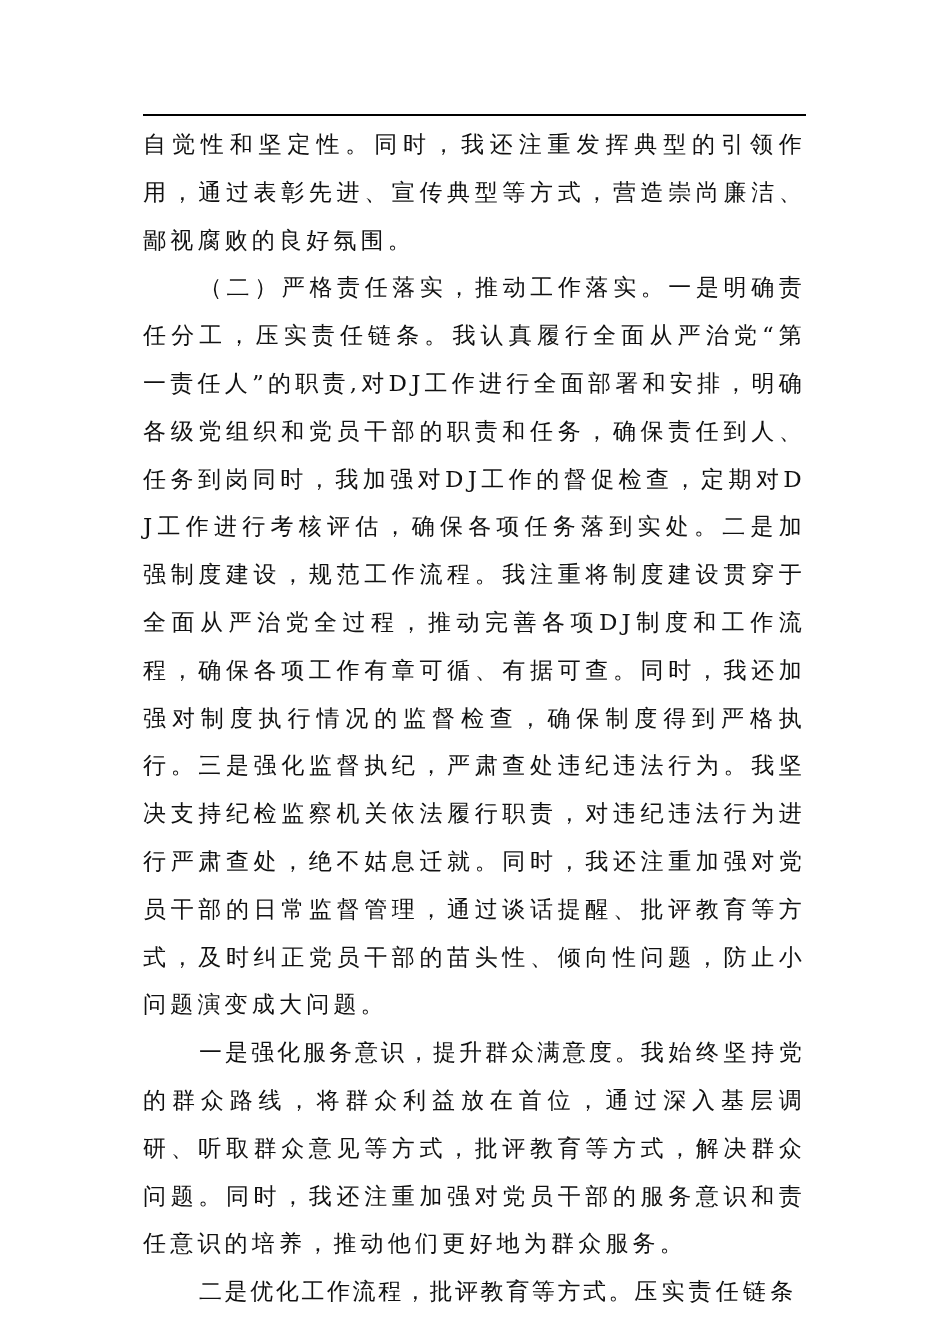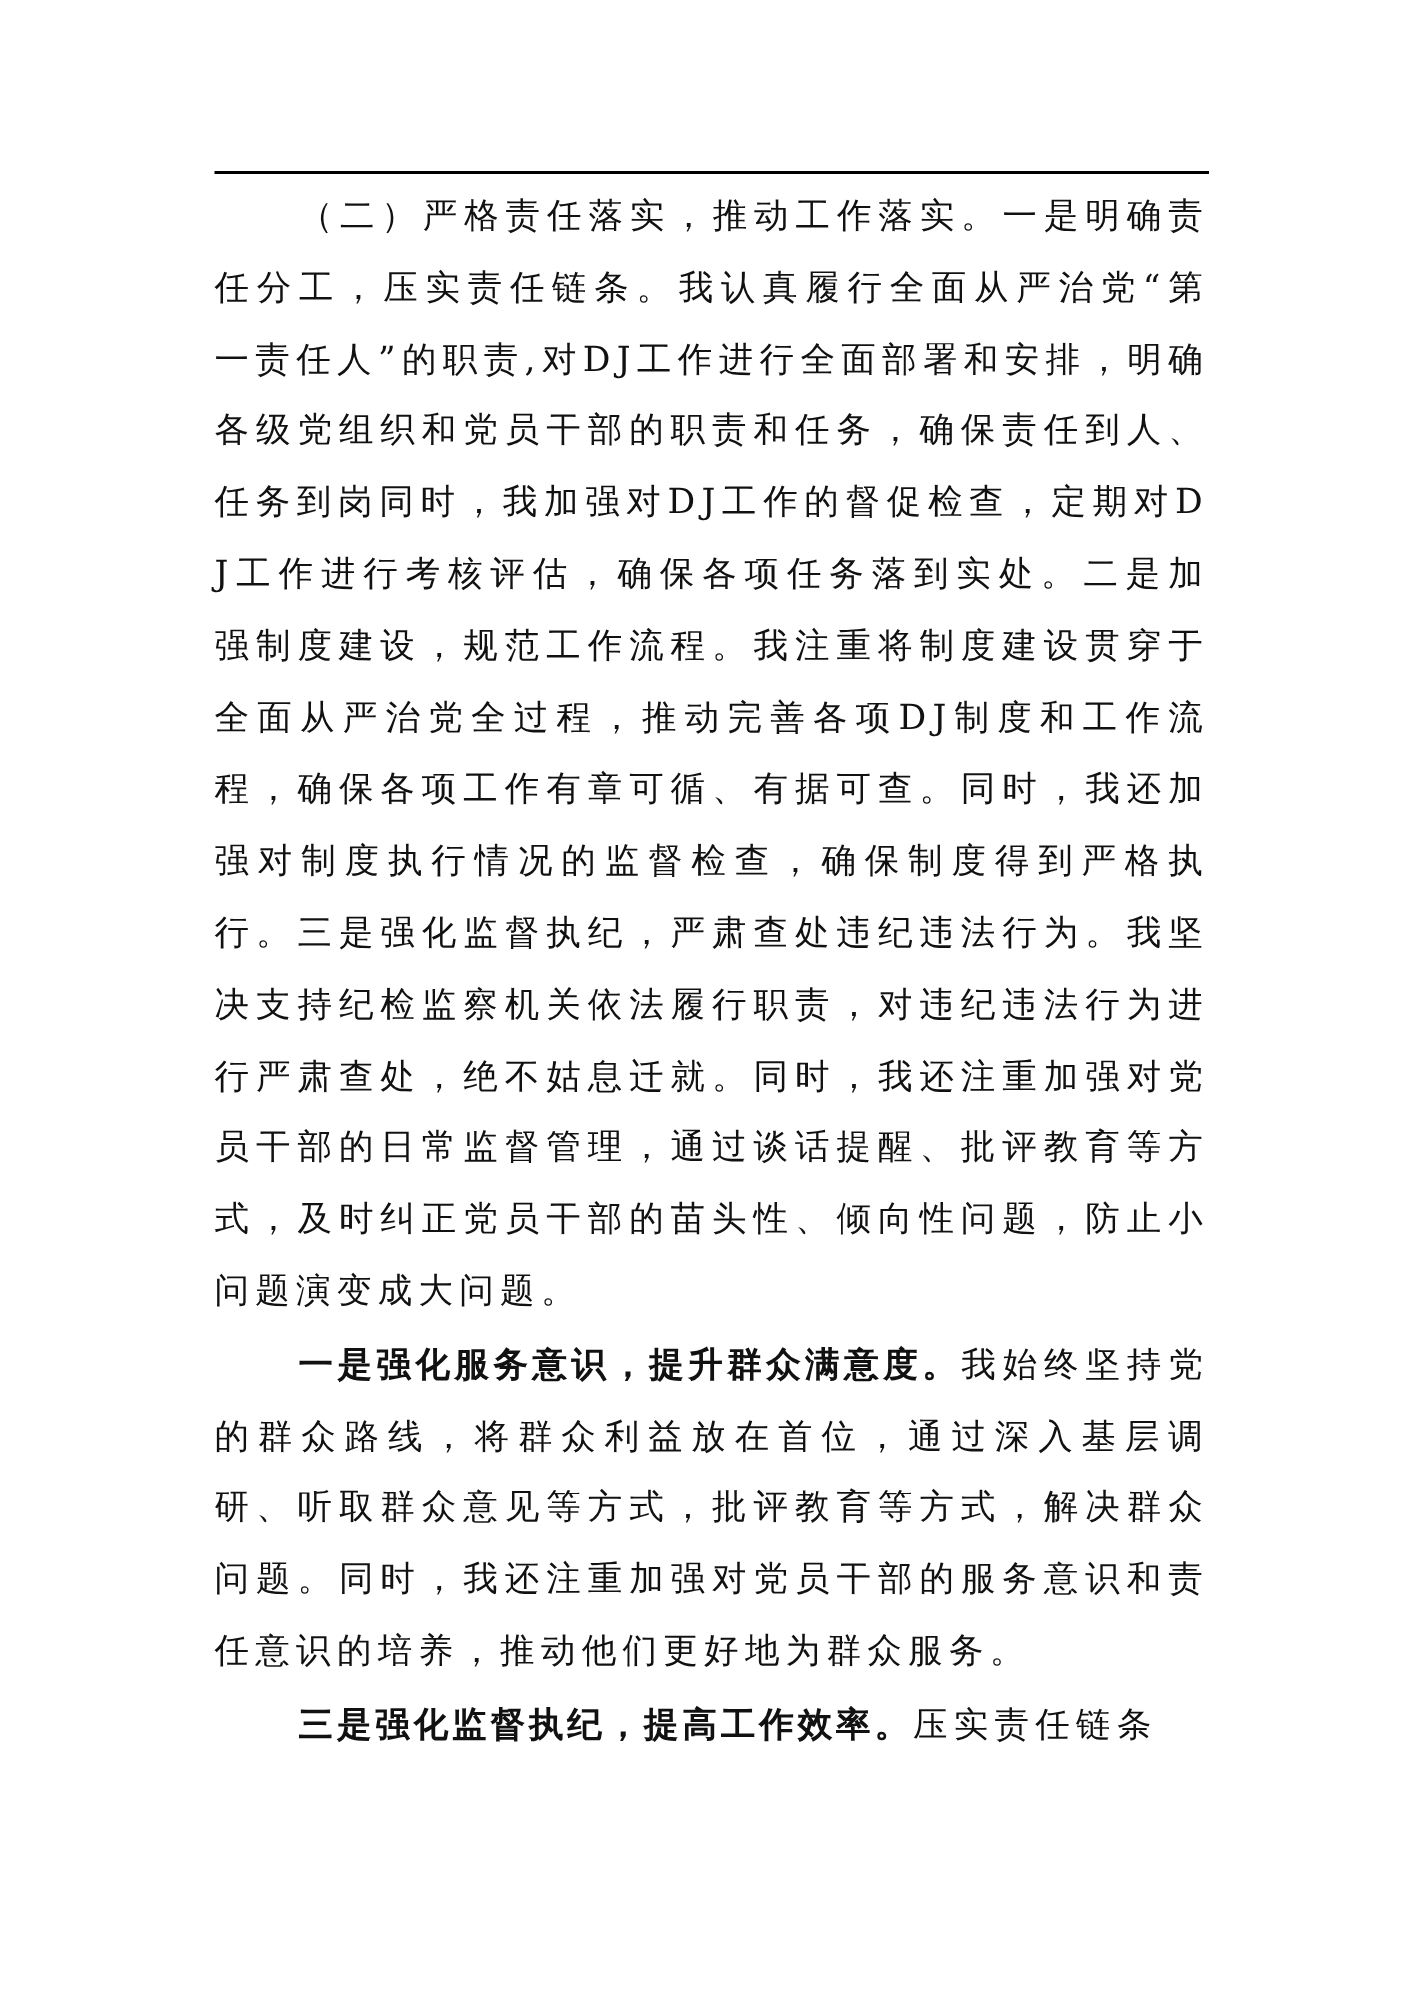--- a/index.html
+++ b/index.html
@@ -41,37 +41,40 @@
       line-height: 47.8px;
       letter-spacing: 4.2px;
       text-align: justify;
       text-align-last: left;
       word-break: break-all;
     }
     .indent {
       text-indent: 56px;
     }
     .bold {
-      font-weight: bold;
+      font-weight: normal;
       letter-spacing: 2.6px;
     }
   </style>
 </head>
 <body>
 
 <div class="page">
   <div class="header-rule"></div>
 
   <div class="body-text">
+    <p class="para">
+      <span>自觉性和坚定性。同时，我还注重发挥典型的引领作用，通过表彰先进、宣传典型等方式，营造崇尚廉洁、鄙视腐败的良好氛围。</span>
+    </p>
 
     <p class="para indent">
       <span>（二）严格责任落实，推动工作落实。一是明确责任分工，压实责任链条。我认真履行全面从严治党“第一责任人”的职责,对DJ工作进行全面部署和安排，明确各级党组织和党员干部的职责和任务，确保责任到人、任务到岗同时，我加强对DJ工作的督促检查，定期对DJ工作进行考核评估，确保各项任务落到实处。二是加强制度建设，规范工作流程。我注重将制度建设贯穿于全面从严治党全过程，推动完善各项DJ制度和工作流程，确保各项工作有章可循、有据可查。同时，我还加强对制度执行情况的监督检查，确保制度得到严格执行。三是强化监督执纪，严肃查处违纪违法行为。我坚决支持纪检监察机关依法履行职责，对违纪违法行为进行严肃查处，绝不姑息迁就。同时，我还注重加强对党员干部的日常监督管理，通过谈话提醒、批评教育等方式，及时纠正党员干部的苗头性、倾向性问题，防止小问题演变成大问题。</span>
     </p>
 
     <p class="para indent">
       <span class="bold">一是强化服务意识，提升群众满意度。</span><span>我始终坚持党的群众路线，将群众利益放在首位，通过深入基层调研、听取群众意见等方式，批评教育等方式，解决群众问题。同时，我还注重加强对党员干部的服务意识和责任意识的培养，推动他们更好地为群众服务。</span>
     </p>
 
     <p class="para indent">
-      <span class="bold">三是强化监督执纪，提高工作效率。</span><span>压实责任链条</span>
+      <span class="bold">二是优化工作流程，批评教育等方式。</span><span>压实责任链条</span>
     </p>
   </div>
 </div>
 
 </body></html>

